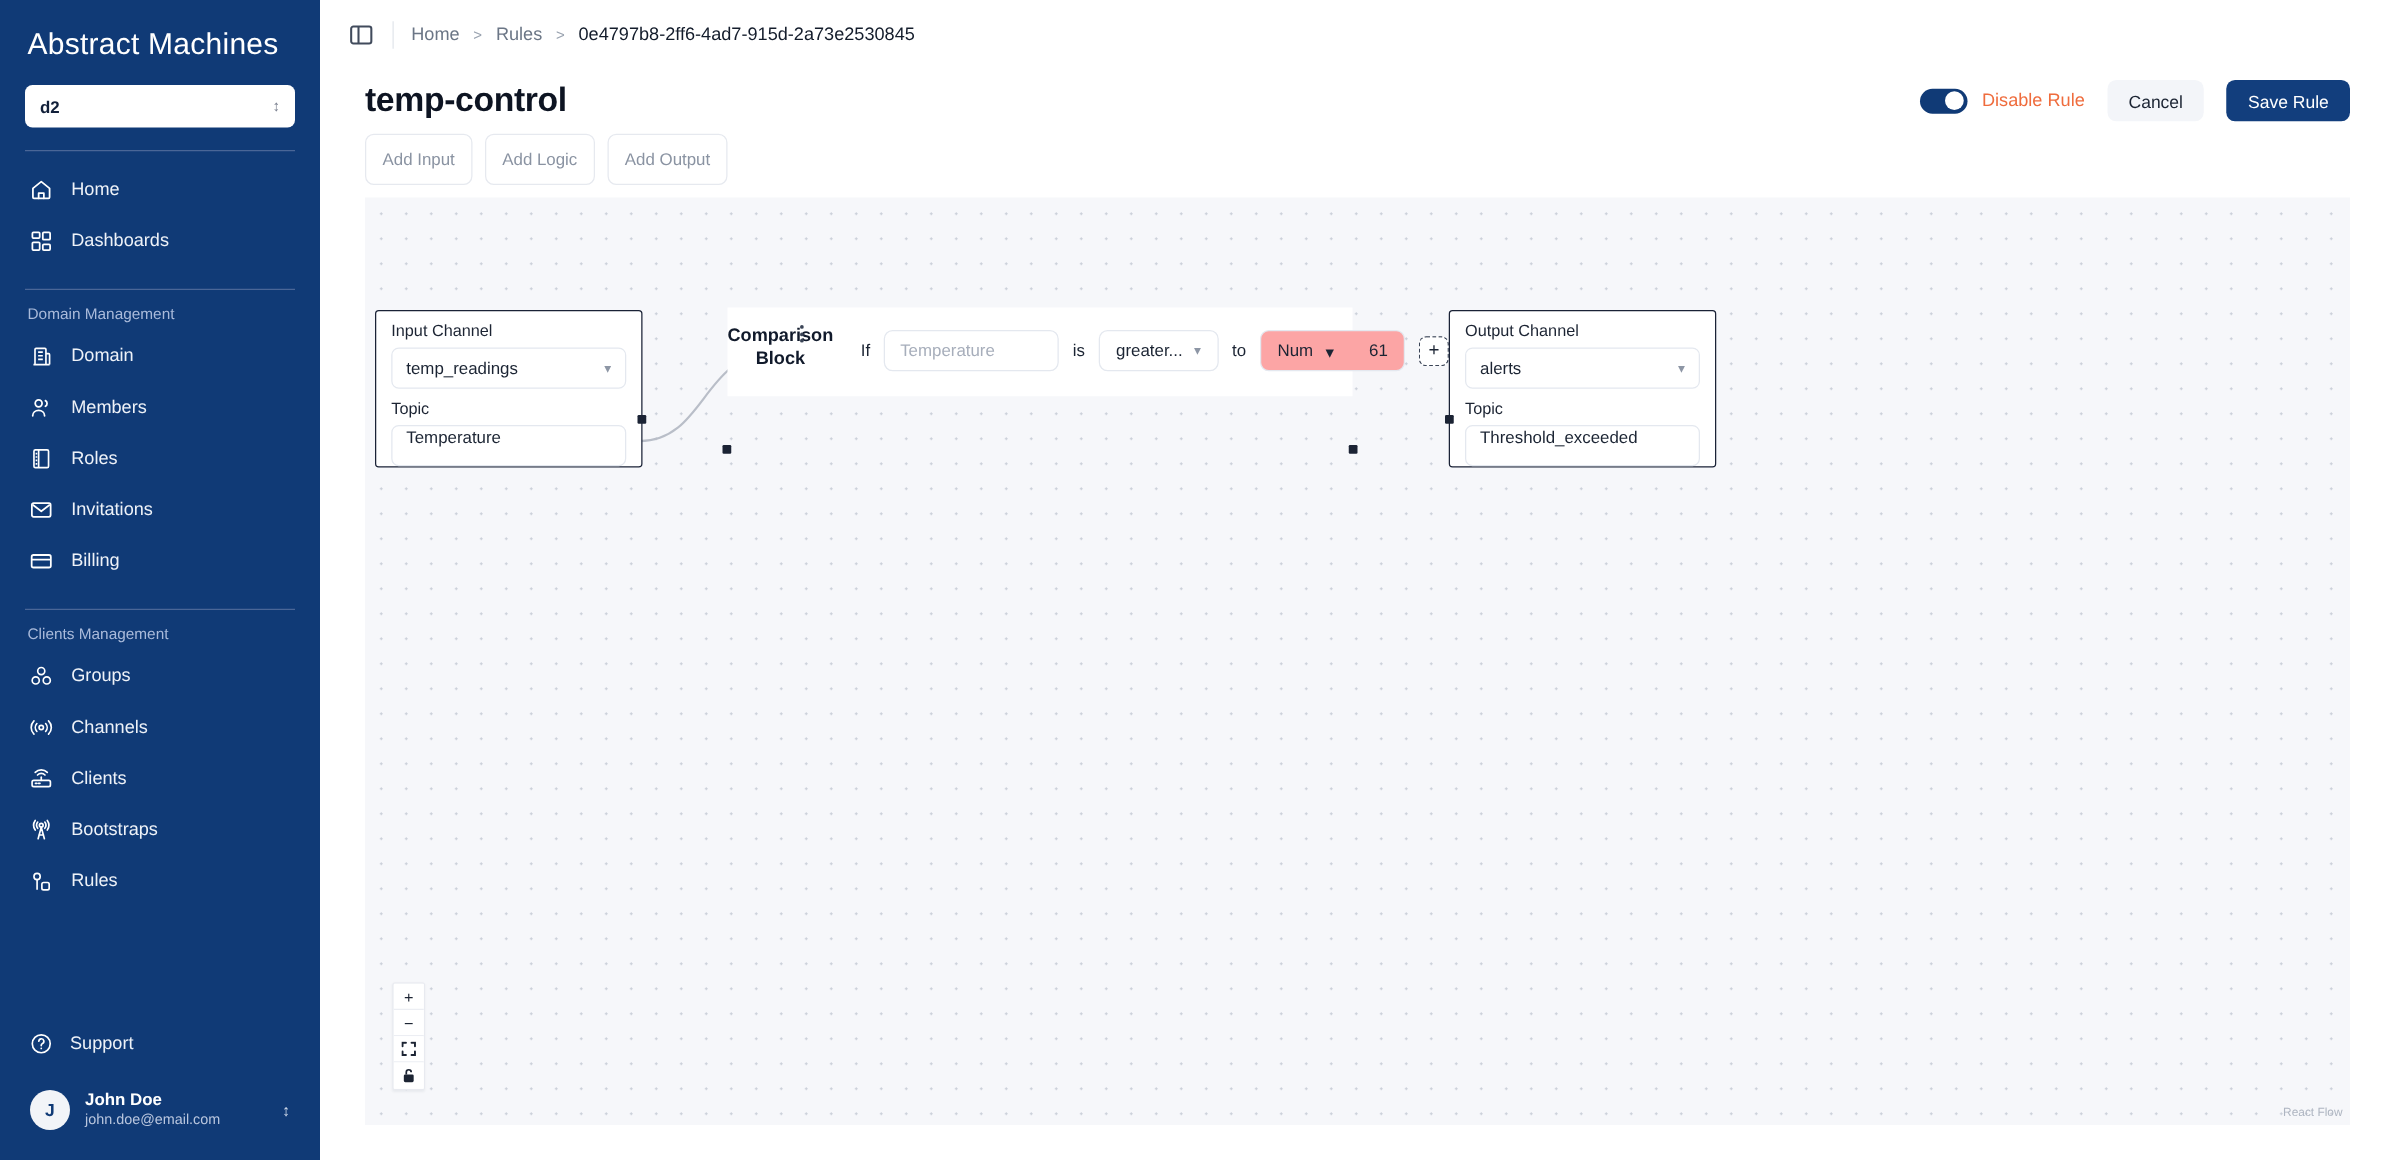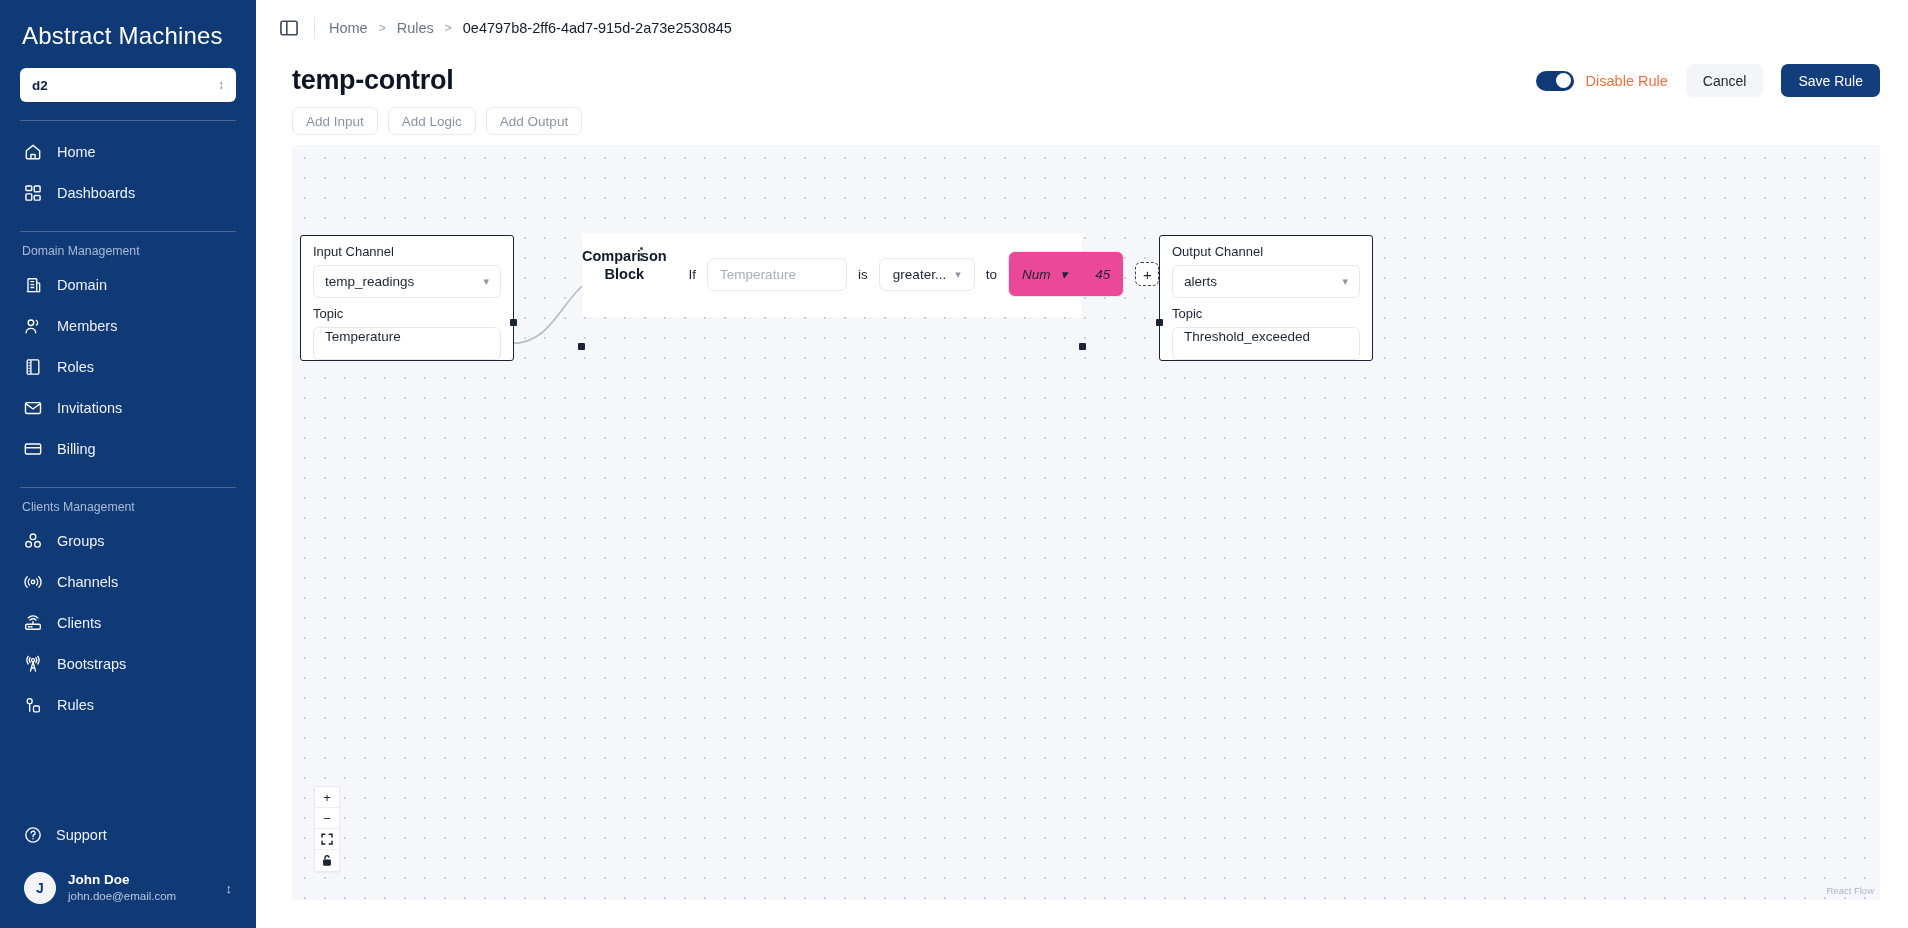--- a/index.html
+++ b/index.html
@@ -134,21 +134,21 @@
   }
   .btn-cancel { background: #f3f5f9; color: #1b2433; }
   .btn-save { background: #123e7d; color: #fff; }
 
   .toolbar {
     display: flex; gap: 10px;
     padding: 10px 0 10px 36px;
     flex: 0 0 auto;
   }
   .tool-btn {
-    height: 28px; padding: 0 13px;
+    height: 41px; padding: 0 13px;
     border: 1px solid #e6e9ef; border-radius: 7px;
     background: #fff; color: #8a93a2; font-size: 13.5px;
     cursor: pointer; font-family: inherit;
     display: flex; align-items: center;
   }
 
   
   .canvas-wrap { padding: 0 28px 28px 36px; flex: 1 1 auto; min-height: 0; }
   .canvas {
     position: relative; width: 100%; height: 100%;
@@ -209,23 +209,23 @@
   }
   .inp.placeholder { color: #a7aebb; width: 140px; }
   .sel {
     height: 33px; border: 1px solid #e4e8ef; border-radius: 7px;
     display: flex; align-items: center; justify-content: center;
     gap: 9px; padding: 0 13px; font-size: 13.5px; color: #1b2433;
     cursor: pointer; background: #fff;
   }
   .sel .chev { color: #8d96a5; font-size: 11px; }
   .numgrp {
-    height: 46px; border: 1px solid #e4e8ef; border-radius: 7px;
+    height: 33px; border: 1px solid #e4e8ef; border-radius: 7px;
     display: flex; align-items: center; gap: 10px; padding: 0 13px;
-    font-size: 13.5px; color: #1b2433; background: #ec4899; font-style: italic;
+    font-size: 13.5px; color: #1b2433; background: #fca5a5;
   }
   .numgrp .val { margin-left: 18px; }
   .plus-btn {
     width: 24px; height: 24px; border: 1.3px dashed #3a4456;
     border-radius: 6px; display: flex; align-items: center;
     justify-content: center; font-size: 15px; color: #1b2433;
     cursor: pointer; background: #fff; line-height: 1;
   }
 
   
@@ -499,21 +499,21 @@
           </div>
           <span class="cmp-word">is</span>
           <div class="sel">
             <span>greater...</span>
             <span class="chev">▾</span>
           </div>
           <span class="cmp-word">to</span>
           <div class="numgrp">
             <span>Num</span>
             <span class="chev">▾</span>
-            <span class="val">45</span>
+            <span class="val">61</span>
           </div>
           <span class="plus-btn">+</span>
         </div>
         <span class="handle" style="left:-4px; top:110px;"></span>
         <span class="handle" style="right:-4px; top:110px;"></span>
       </div>
 
       <div class="node" style="left:867px; top:90px; width:214px;">
         <div class="field-label">Output Channel</div>
         <div class="field">

